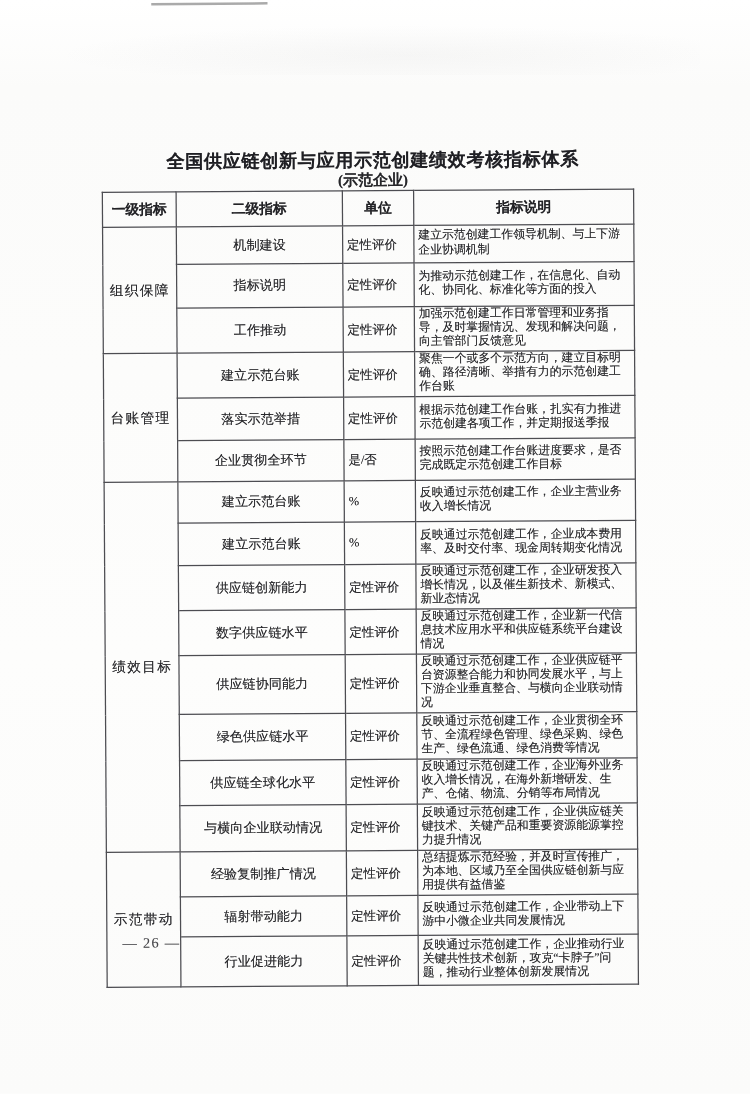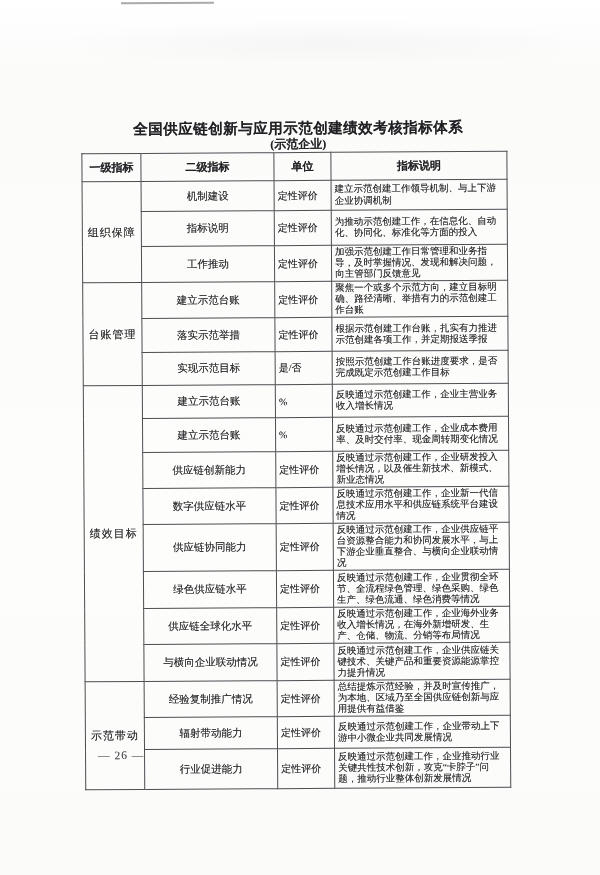--- a/index.html
+++ b/index.html
@@ -117,21 +117,21 @@
         <td class="level2">建立示范台账</td>
         <td class="unit">定性评价</td>
         <td class="desc">聚焦一个或多个示范方向，建立目标明确、路径清晰、举措有力的示范创建工作台账</td>
       </tr>
       <tr style="height:34px">
         <td class="level2">落实示范举措</td>
         <td class="unit">定性评价</td>
         <td class="desc">根据示范创建工作台账，扎实有力推进示范创建各项工作，并定期报送季报</td>
       </tr>
       <tr style="height:33px">
-        <td class="level2">实现示范目标</td>
+        <td class="level2">企业贯彻全环节</td>
         <td class="unit">是/否</td>
         <td class="desc">按照示范创建工作台账进度要求，是否完成既定示范创建工作目标</td>
       </tr>
 
       <tr style="height:33px">
         <td class="level1" rowspan="8">绩效目标</td>
         <td class="level2">建立示范台账</td>
         <td class="unit">%</td>
         <td class="desc">反映通过示范创建工作，企业主营业务收入增长情况</td>
       </tr>

